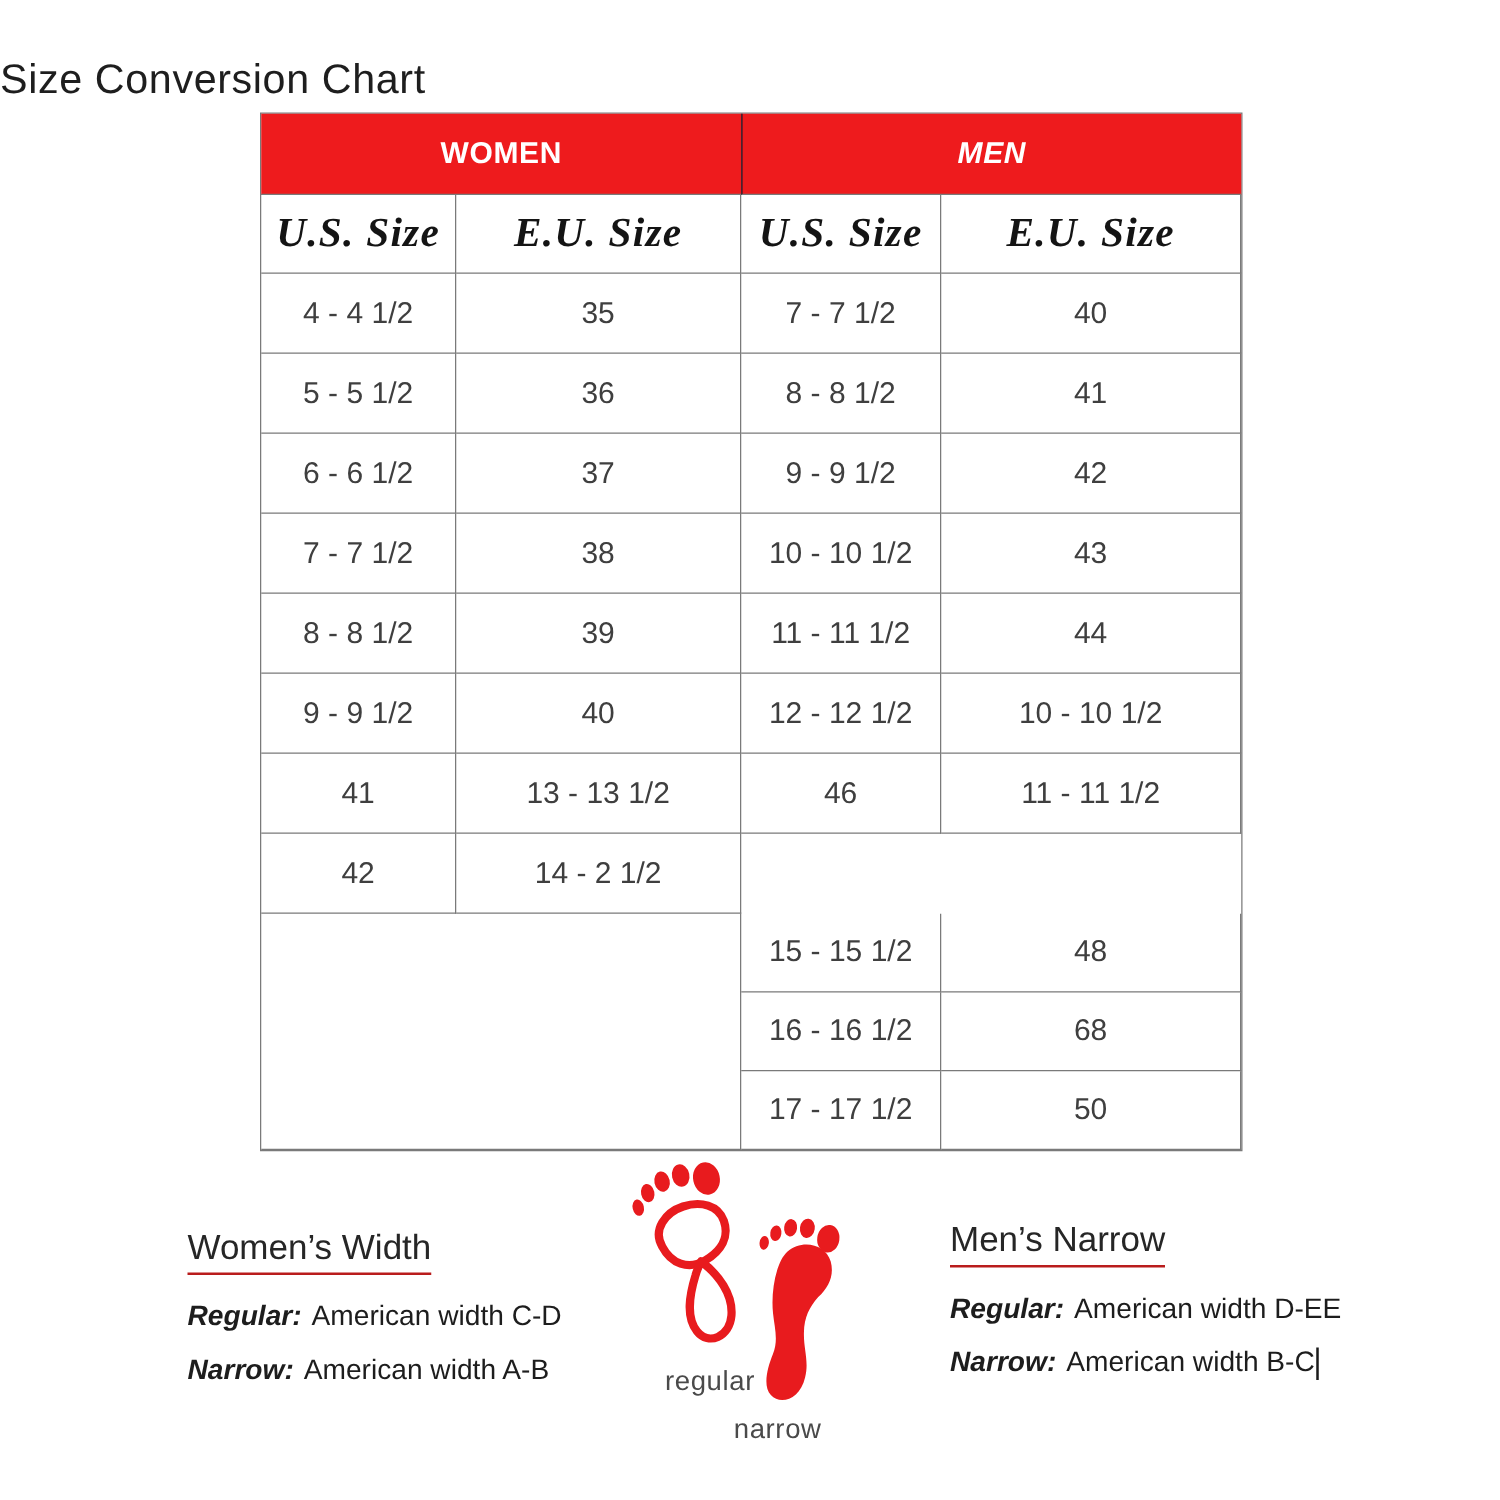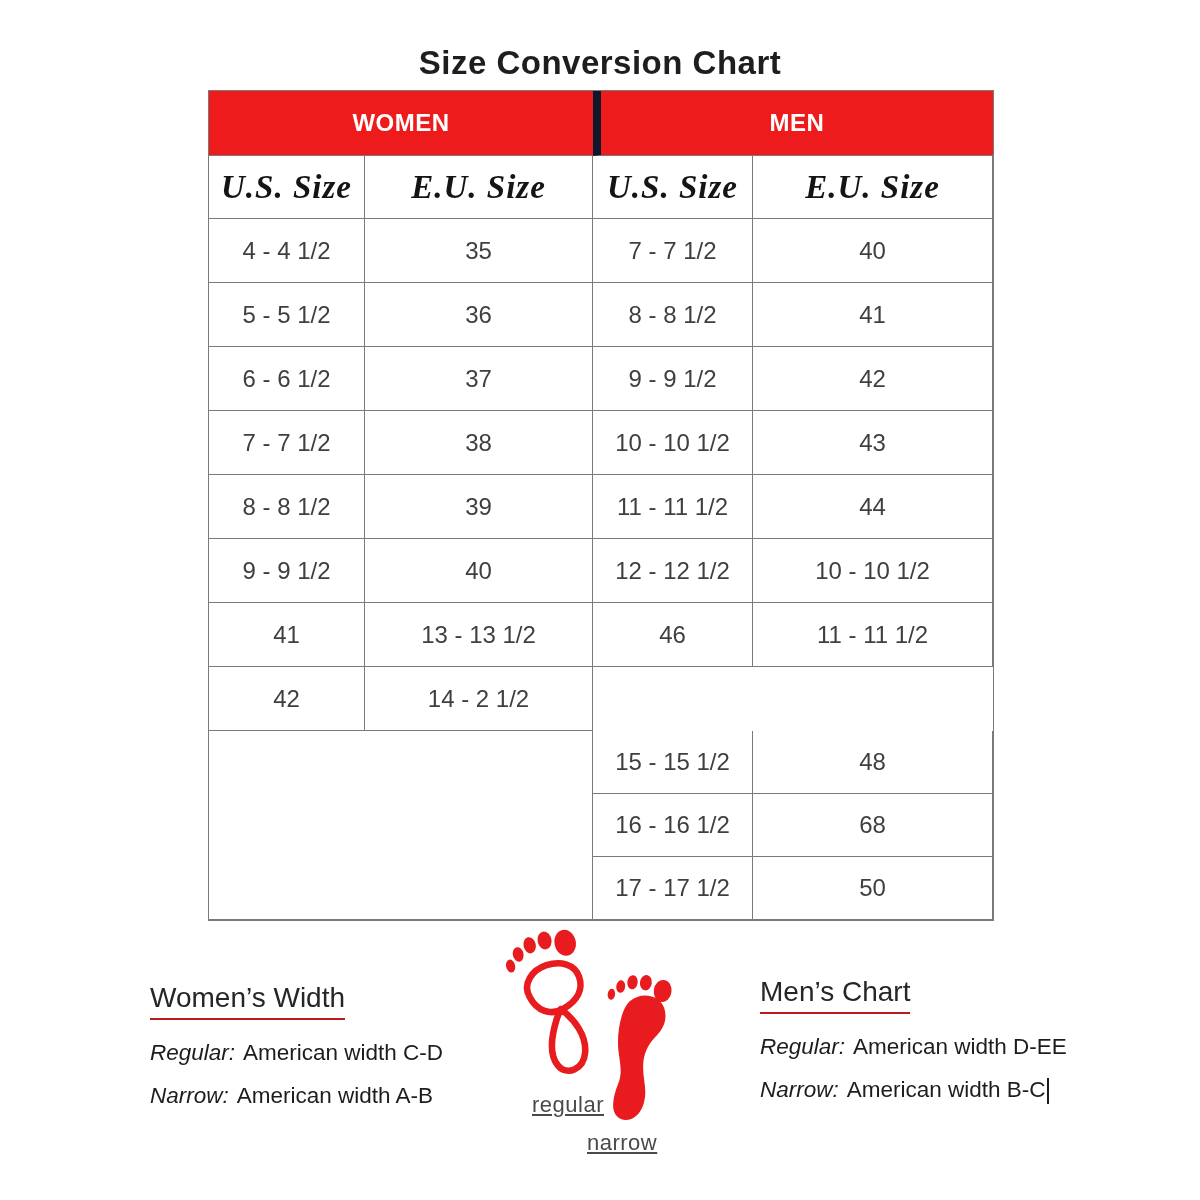--- a/index.html
+++ b/index.html
@@ -15,22 +15,21 @@
     width: 1200px; height: 1200px;
     position: relative;
     font-family: "Liberation Sans", sans-serif;
     color: var(--ink);
     overflow: hidden;
   }
 
   
   .page-title {
     position: absolute; top: 44px; left: 0; width: 1200px;
-    text-align: center;
-    font-size: 33px; font-weight: bold; letter-spacing: 0.5px;
+    font-size: 33px; font-weight: normal; letter-spacing: 0.5px;
     color: #1e1e1e;
   }
 
   
   .size-table {
     position: absolute; left: 208px; top: 90px;
     display: grid;
     grid-template-columns: 156px 228px 160px 240px;
     grid-template-rows: 65px 63px repeat(8, 64px) repeat(3, 63px);
     border: 1px solid var(--border);
@@ -42,21 +41,21 @@
     display: flex; align-items: center; justify-content: center; text-align: center;
   }
   .size-table > .cell:nth-child(4n+6) {  }
   .group-cell {
     background: var(--red);
     color: #ffffff;
     font-size: 24px; font-weight: bold; letter-spacing: 0.5px;
     border-right: none;
   }
   .group-women { grid-column: 1 / 3; }
-  .group-men   { grid-column: 3 / 5; border-left: 8px solid #0f172a; }
+  .group-men   { grid-column: 3 / 5; border-left: 1px solid #0f172a; font-style: italic; }
   .colhead-cell {
     font-family: "Liberation Serif", serif;
     font-style: italic; font-weight: bold;
     font-size: 33px; letter-spacing: 1px;
     color: #141414;
   }
   .data-cell {
     font-size: 24px;
     color: var(--cell);
   }
@@ -72,32 +71,32 @@
   .width-block.women { left: 150px; top: 982px; }
   .width-block.men   { left: 760px; top: 976px; }
   .width-heading {
     display: inline-block;
     font-size: 28px; font-weight: normal; color: #262626;
     border-bottom: 2px solid #b91c1c;
     padding-bottom: 4px;
     margin-bottom: 20px;
   }
   .width-line { font-size: 22.5px; color: #1d1d1d; margin-bottom: 17px; white-space: nowrap; }
-  .width-term { font-weight: normal; font-style: italic; margin-right: 8px; }
+  .width-term { font-weight: bold; font-style: italic; margin-right: 8px; }
   .caret {
     display: inline-block; width: 2px; height: 26px;
     background: #1a1a1a; vertical-align: middle; margin-left: 1px;
   }
 
   
   .footprints { position: absolute; left: 495px; top: 925px; width: 200px; height: 240px; }
   .footprints svg { position: absolute; left: 0; top: 0; }
   .foot-label {
     position: absolute;
-    font-size: 22px; color: var(--label-gray); letter-spacing: 0.5px; text-decoration: underline;
+    font-size: 22px; color: var(--label-gray); letter-spacing: 0.5px;
   }
   .foot-label.regular { left: 37px; top: 167px; }
   .foot-label.narrow  { left: 92px; top: 205px; }
 </style>
 </head>
 <body>
 
 <div class="page-title">Size Conversion Chart</div>
 
 <div class="size-table">
@@ -162,21 +161,21 @@
   <div class="width-heading">Women’s Width</div>
   <div class="width-line">
     <span class="width-term">Regular:</span><span>American width C-D</span>
   </div>
   <div class="width-line">
     <span class="width-term">Narrow:</span><span>American width A-B</span>
   </div>
 </div>
 
 <div class="width-block men">
-  <div class="width-heading">Men’s Chart</div>
+  <div class="width-heading">Men’s Narrow</div>
   <div class="width-line">
     <span class="width-term">Regular:</span><span>American width D-EE</span>
   </div>
   <div class="width-line">
     <span class="width-term">Narrow:</span><span>American width B-C</span><span class="caret"></span>
   </div>
 </div>
 
 <div class="footprints">
   <svg width="200" height="240" viewBox="0 0 200 240">

